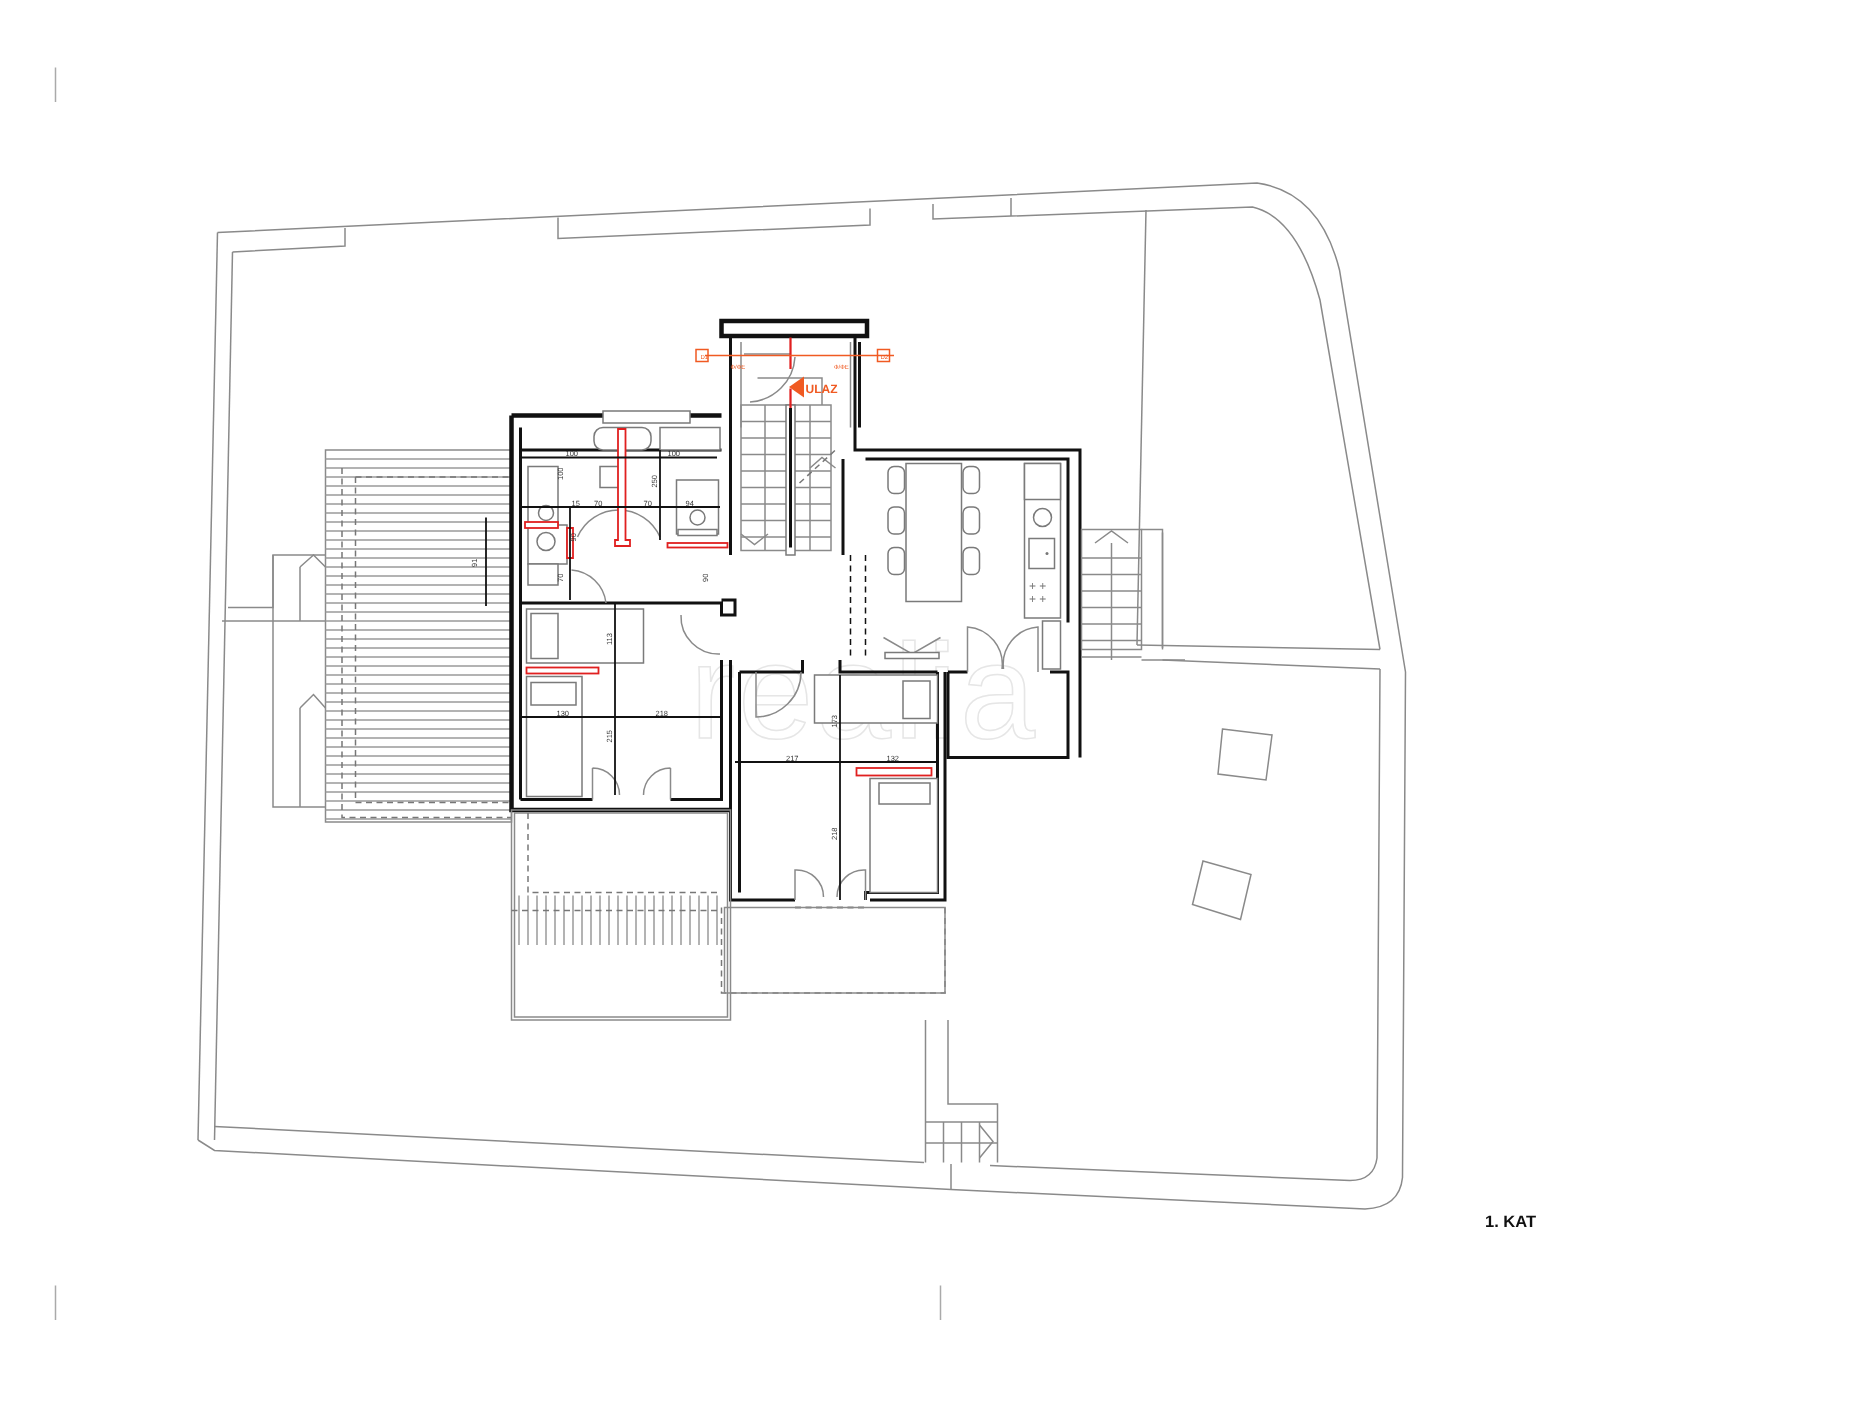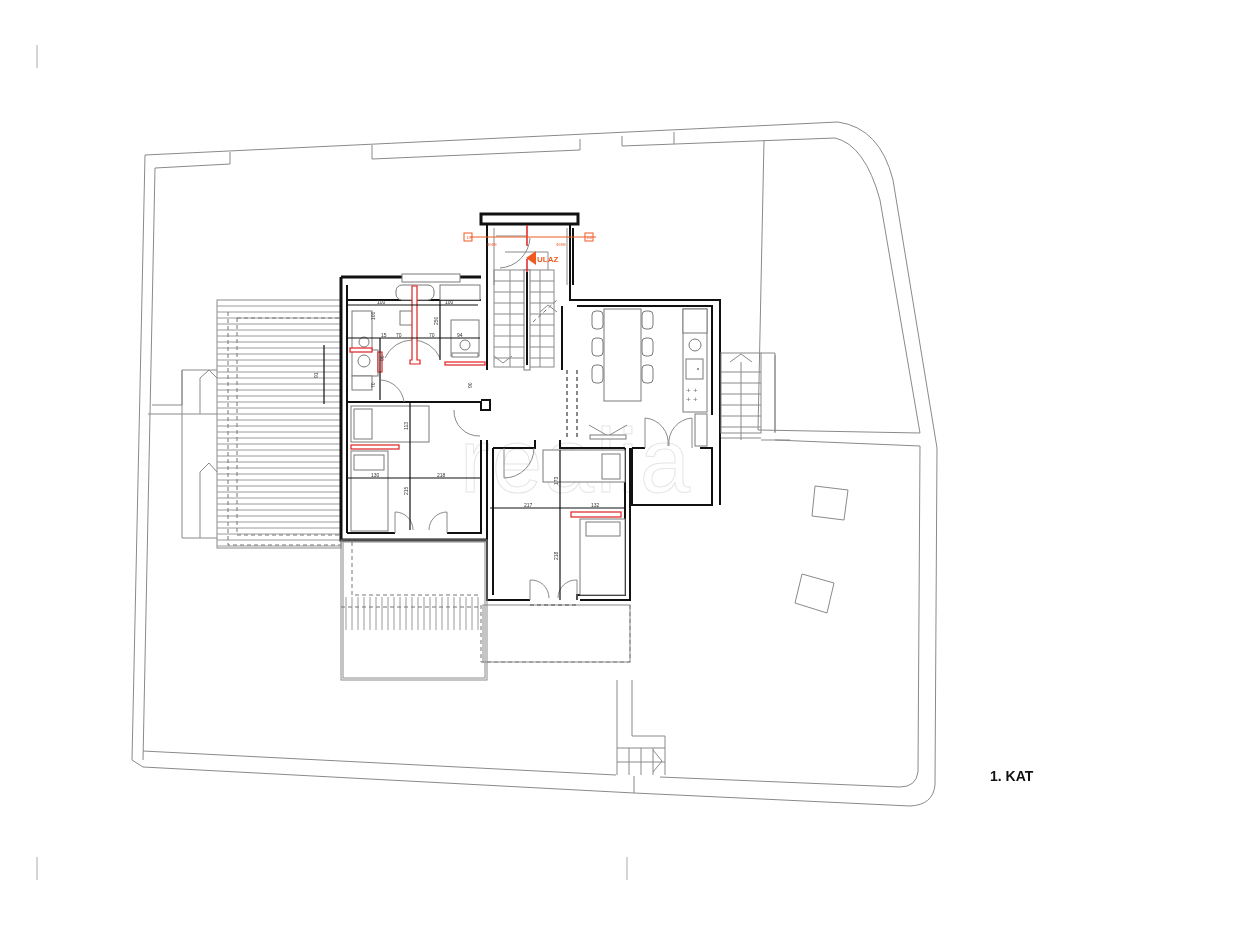--- a/index.html
+++ b/index.html
@@ -12,21 +12,21 @@
     .furn { stroke: #7a7a7a; stroke-width: 1; fill: #ffffff; }
     .dash { stroke: #777777; stroke-width: 1; fill: none; stroke-dasharray: 4 3; }
     .dashk { stroke: #111111; stroke-width: 1; fill: none; stroke-dasharray: 4 3; }
     .dim { stroke: #111111; stroke-width: 1.2; fill: none; }
     .red { stroke: #e02020; stroke-width: 1.5; fill: none; }
     .redf { stroke: #e02020; stroke-width: 1.2; fill: #ffffff; }
     .orange { stroke: #f05a22; stroke-width: 1; fill: none; }
     .dimtxt { font-size: 5px; fill: #333; font-family: "Liberation Sans", sans-serif; }
     .otxt { font-size: 4px; fill: #f05a22; font-family: "Liberation Sans", sans-serif; }
     .ulaz { font-size: 8px; font-weight: bold; fill: #f05a22; font-family: "Liberation Sans", sans-serif; }
-    .kat { position: absolute; left: 990px; top: 768px; font-size: 14px; font-weight: bold; color: #111; font-family: "Liberation Sans", sans-serif; }
+    .kat { position: absolute; left: 990px; top: 809px; font-size: 11px; font-weight: bold; color: #111; font-family: "Liberation Sans", sans-serif; }
     .watermark { font-size: 90px; fill: #ffffff; fill-opacity: 0.55; stroke: #e6e6e6; stroke-width: 1; font-family: "Liberation Sans", sans-serif; letter-spacing: 2px; }
   </style>
 </head>
 <body>
 
 <svg class="plan" viewBox="0 0 1243 949" xmlns="http://www.w3.org/2000/svg">
 
   <line x1="37" y1="45" x2="37" y2="68" stroke="#aaa"></line>
   <line x1="37" y1="857" x2="37" y2="880" stroke="#aaa"></line>
   <line x1="627" y1="857" x2="627" y2="880" stroke="#aaa"></line>

